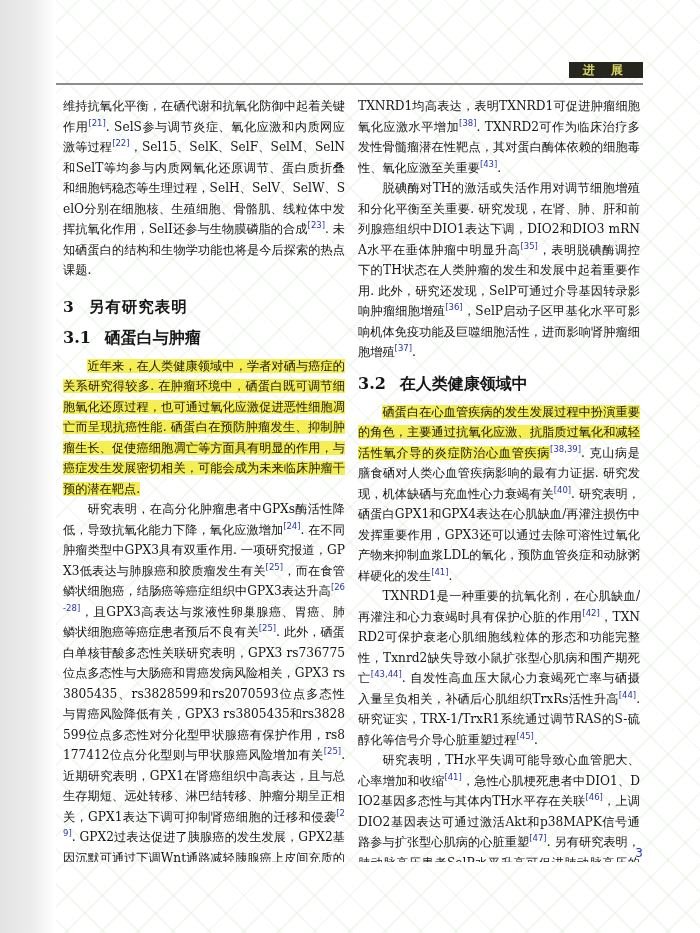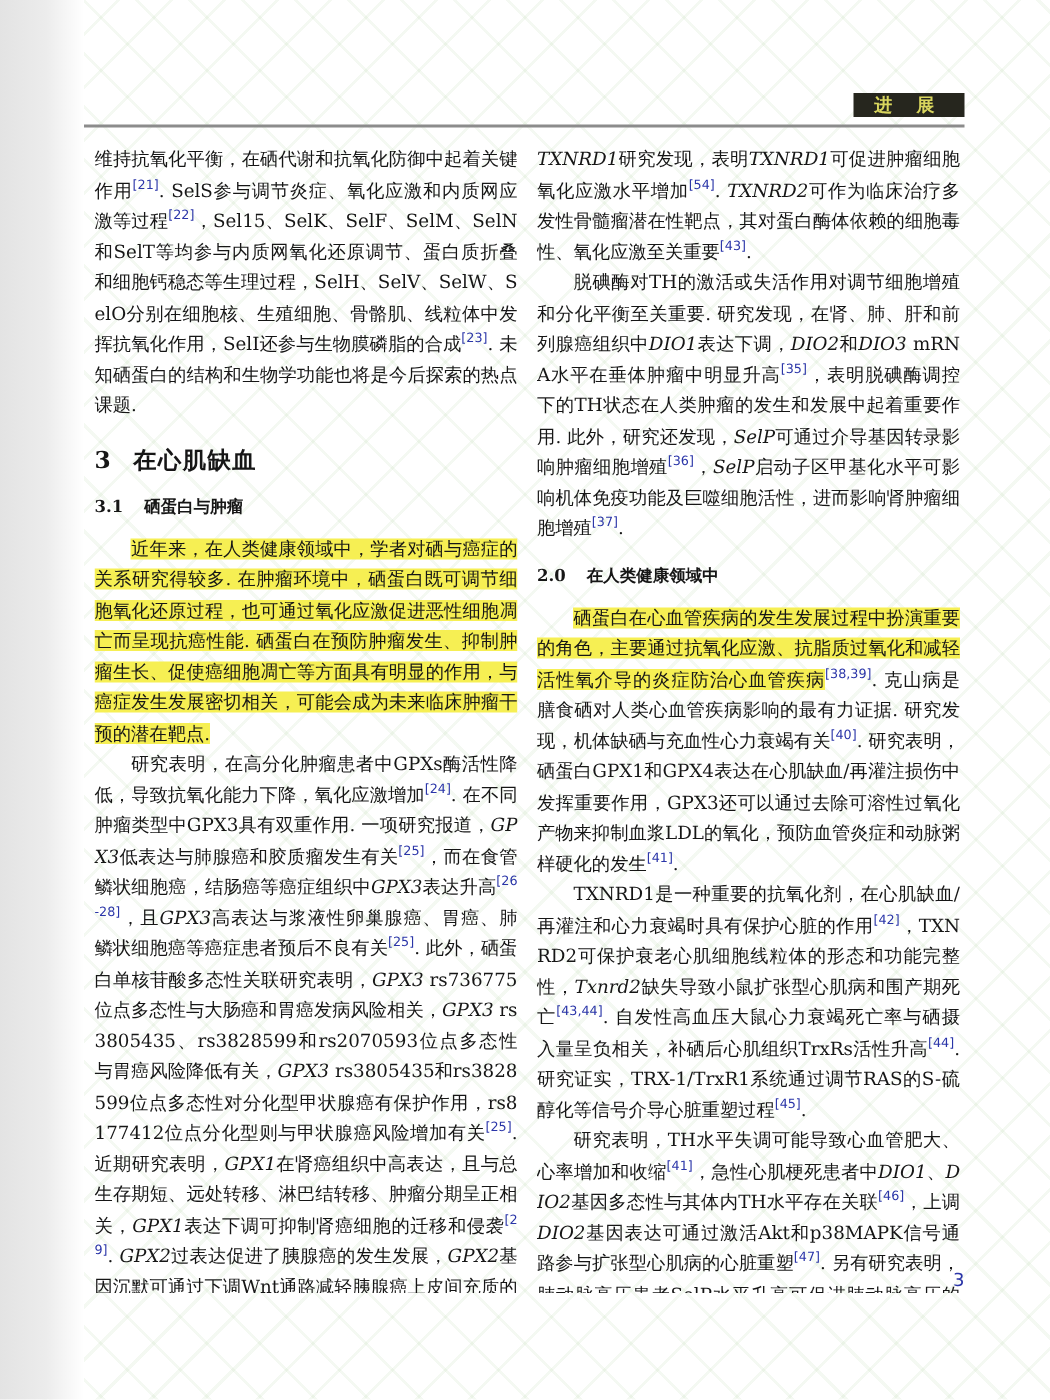--- a/index.html
+++ b/index.html
@@ -47,26 +47,26 @@
   .p {
     font-size:12.2px; line-height:20.5px; text-align:justify;
     text-justify:inter-ideograph; word-break:break-all;
   }
   .p.indent { text-indent:2em; }
   .h1 {
     font-size:15.5px; font-weight:bold; line-height:20px;
     margin:16px 0 12px 0; letter-spacing:1px;
   }
   .h2 {
-    font-size:11px; font-weight:bold; line-height:18px;
+    font-size:16px; font-weight:bold; line-height:18px;
     margin:12px 0 9px 0;
   }
   .h1 .num, .h2 .num { margin-right:14px; }
   .seg.hl { background:var(--hl,#f6ef53);margin-top:20px; }
-  .seg.i  { font-style:italic; }
+  .seg.i  { }
   .seg.sup {
     color:var(--ref,#2a35a8);
     font-size:8.5px; vertical-align:super; line-height:0;
     font-family:"DejaVu Sans","Liberation Sans",sans-serif;
   }
   footer.page-foot {
     position:absolute; top:846px; left:63px; width:580px;
     text-align:right; font-size:12px; color:var(--ref,#2a35a8);
     font-family:"DejaVu Sans","Liberation Sans",sans-serif;
   }
@@ -81,29 +81,29 @@
 
   <header class="page-head">
     <span class="badge">进 展</span>
   </header>
 
   <div class="rule"></div>
 
   <main class="columns">
     <section class="col" id="col-left">
         <div class="p"><span class="seg">维持抗氧化平衡，在硒代谢和抗氧化防御中起着关键作用</span><span class="seg sup">[21]</span><span class="seg">. SelS参与调节炎症、氧化应激和内质网应激等过程</span><span class="seg sup">[22]</span><span class="seg">，Sel15、SelK、SelF、SelM、SelN和SelT等均参与内质网氧化还原调节、蛋白质折叠和细胞钙稳态等生理过程，SelH、SelV、SelW、SelO分别在细胞核、生殖细胞、骨骼肌、线粒体中发挥抗氧化作用，SelI还参与生物膜磷脂的合成</span><span class="seg sup">[23]</span><span class="seg">. 未知硒蛋白的结构和生物学功能也将是今后探索的热点课题.</span></div>
-        <div class="h1"><span class="num">3</span><span class="ttl">在心肌缺血</span></div>
+        <div class="h1"><span class="num">3</span><span class="ttl">另有研究表明</span></div>
         <div class="h2"><span class="num">3.1</span><span class="ttl">硒蛋白与肿瘤</span></div>
         <div class="p indent"><span class="seg hl">近年来，在人类健康领域中，学者对硒与癌症的关系研究得较多. 在肿瘤环境中，硒蛋白既可调节细胞氧化还原过程，也可通过氧化应激促进恶性细胞凋亡而呈现抗癌性能. 硒蛋白在预防肿瘤发生、抑制肿瘤生长、促使癌细胞凋亡等方面具有明显的作用，与癌症发生发展密切相关，可能会成为未来临床肿瘤干预的潜在靶点.</span></div>
         <div class="p indent"><span class="seg">研究表明，在高分化肿瘤患者中GPXs酶活性降低，导致抗氧化能力下降，氧化应激增加</span><span class="seg sup">[24]</span><span class="seg">. 在不同肿瘤类型中GPX3具有双重作用. 一项研究报道，</span><span class="seg i">GPX3</span><span class="seg">低表达与肺腺癌和胶质瘤发生有关</span><span class="seg sup">[25]</span><span class="seg">，而在食管鳞状细胞癌，结肠癌等癌症组织中</span><span class="seg i">GPX3</span><span class="seg">表达升高</span><span class="seg sup">[26-28]</span><span class="seg">，且</span><span class="seg i">GPX3</span><span class="seg">高表达与浆液性卵巢腺癌、胃癌、肺鳞状细胞癌等癌症患者预后不良有关</span><span class="seg sup">[25]</span><span class="seg">. 此外，硒蛋白单核苷酸多态性关联研究表明，</span><span class="seg i">GPX3</span><span class="seg"> rs736775位点多态性与大肠癌和胃癌发病风险相关，</span><span class="seg i">GPX3</span><span class="seg"> rs3805435、rs3828599和rs2070593位点多态性与胃癌风险降低有关，</span><span class="seg i">GPX3</span><span class="seg"> rs3805435和rs3828599位点多态性对分化型甲状腺癌有保护作用，rs8177412位点分化型则与甲状腺癌风险增加有关</span><span class="seg sup">[25]</span><span class="seg">. 近期研究表明，</span><span class="seg i">GPX1</span><span class="seg">在肾癌组织中高表达，且与总生存期短、远处转移、淋巴结转移、肿瘤分期呈正相关，</span><span class="seg i">GPX1</span><span class="seg">表达下调可抑制肾癌细胞的迁移和侵袭</span><span class="seg sup">[29]</span><span class="seg">. </span><span class="seg i">GPX2</span><span class="seg">过表达促进了胰腺癌的发生发展，</span><span class="seg i">GPX2</span><span class="seg">基因沉默可通过下调Wnt通路减轻胰腺癌上皮间充质的转化、侵袭和转移</span></div>
       </section>
     <section class="col" id="col-right">
-        <div class="p"><span class="seg i">TXNRD1</span><span class="seg">研究发现，表明</span><span class="seg i">TXNRD1</span><span class="seg">可促进肿瘤细胞氧化应激水平增加</span><span class="seg sup">[54]</span><span class="seg">. </span><span class="seg i">TXNRD2</span><span class="seg">可作为临床治疗多发性骨髓瘤潜在性靶点，其对蛋白酶体依赖的细胞毒性、氧化应激至关重要</span><span class="seg sup">[43]</span><span class="seg">.</span></div>
+        <div class="p"><span class="seg i">TXNRD1</span><span class="seg">均高表达，表明</span><span class="seg i">TXNRD1</span><span class="seg">可促进肿瘤细胞氧化应激水平增加</span><span class="seg sup">[38]</span><span class="seg">. </span><span class="seg i">TXNRD2</span><span class="seg">可作为临床治疗多发性骨髓瘤潜在性靶点，其对蛋白酶体依赖的细胞毒性、氧化应激至关重要</span><span class="seg sup">[43]</span><span class="seg">.</span></div>
         <div class="p indent"><span class="seg">脱碘酶对TH的激活或失活作用对调节细胞增殖和分化平衡至关重要. 研究发现，在肾、肺、肝和前列腺癌组织中</span><span class="seg i">DIO1</span><span class="seg">表达下调，</span><span class="seg i">DIO2</span><span class="seg">和</span><span class="seg i">DIO3</span><span class="seg"> mRNA水平在垂体肿瘤中明显升高</span><span class="seg sup">[35]</span><span class="seg">，表明脱碘酶调控下的TH状态在人类肿瘤的发生和发展中起着重要作用. 此外，研究还发现，</span><span class="seg i">SelP</span><span class="seg">可通过介导基因转录影响肿瘤细胞增殖</span><span class="seg sup">[36]</span><span class="seg">，</span><span class="seg i">SelP</span><span class="seg">启动子区甲基化水平可影响机体免疫功能及巨噬细胞活性，进而影响肾肿瘤细胞增殖</span><span class="seg sup">[37]</span><span class="seg">.</span></div>
-        <div class="h2"><span class="num">2.0</span><span class="ttl">在人类健康领域中</span></div>
+        <div class="h2"><span class="num">3.2</span><span class="ttl">在人类健康领域中</span></div>
         <div class="p indent"><span class="seg hl">硒蛋白在心血管疾病的发生发展过程中扮演重要的角色，主要通过抗氧化应激、抗脂质过氧化和减轻活性氧介导的炎症防治心血管疾病</span><span class="seg sup">[38,39]</span><span class="seg">. 克山病是膳食硒对人类心血管疾病影响的最有力证据. 研究发现，机体缺硒与充血性心力衰竭有关</span><span class="seg sup">[40]</span><span class="seg">. 研究表明，硒蛋白GPX1和GPX4表达在心肌缺血/再灌注损伤中发挥重要作用，GPX3还可以通过去除可溶性过氧化产物来抑制血浆LDL的氧化，预防血管炎症和动脉粥样硬化的发生</span><span class="seg sup">[41]</span><span class="seg">.</span></div>
         <div class="p indent"><span class="seg">TXNRD1是一种重要的抗氧化剂，在心肌缺血/再灌注和心力衰竭时具有保护心脏的作用</span><span class="seg sup">[42]</span><span class="seg">，TXNRD2可保护衰老心肌细胞线粒体的形态和功能完整性，</span><span class="seg i">Txnrd2</span><span class="seg">缺失导致小鼠扩张型心肌病和围产期死亡</span><span class="seg sup">[43,44]</span><span class="seg">. 自发性高血压大鼠心力衰竭死亡率与硒摄入量呈负相关，补硒后心肌组织TrxRs活性升高</span><span class="seg sup">[44]</span><span class="seg">. 研究证实，TRX-1/TrxR1系统通过调节RAS的S-硫醇化等信号介导心脏重塑过程</span><span class="seg sup">[45]</span><span class="seg">.</span></div>
         <div class="p indent"><span class="seg">研究表明，TH水平失调可能导致心血管肥大、心率增加和收缩</span><span class="seg sup">[41]</span><span class="seg">，急性心肌梗死患者中</span><span class="seg i">DIO1</span><span class="seg">、</span><span class="seg i">DIO2</span><span class="seg">基因多态性与其体内TH水平存在关联</span><span class="seg sup">[46]</span><span class="seg">，上调</span><span class="seg i">DIO2</span><span class="seg">基因表达可通过激活Akt和p38MAPK信号通路参与扩张型心肌病的心脏重塑</span><span class="seg sup">[47]</span><span class="seg">. 另有研究表明，肺动脉高压患者SelP水平升高可促进肺动脉高压的发展，SelP缺乏可预测心血管疾病的发病率和死亡率，提示其是一种新的疾病生物标志物和治疗靶点</span></div>
       </section>
   </main>
 
   <footer class="page-foot">
     <span>3</span>
   </footer>
 

